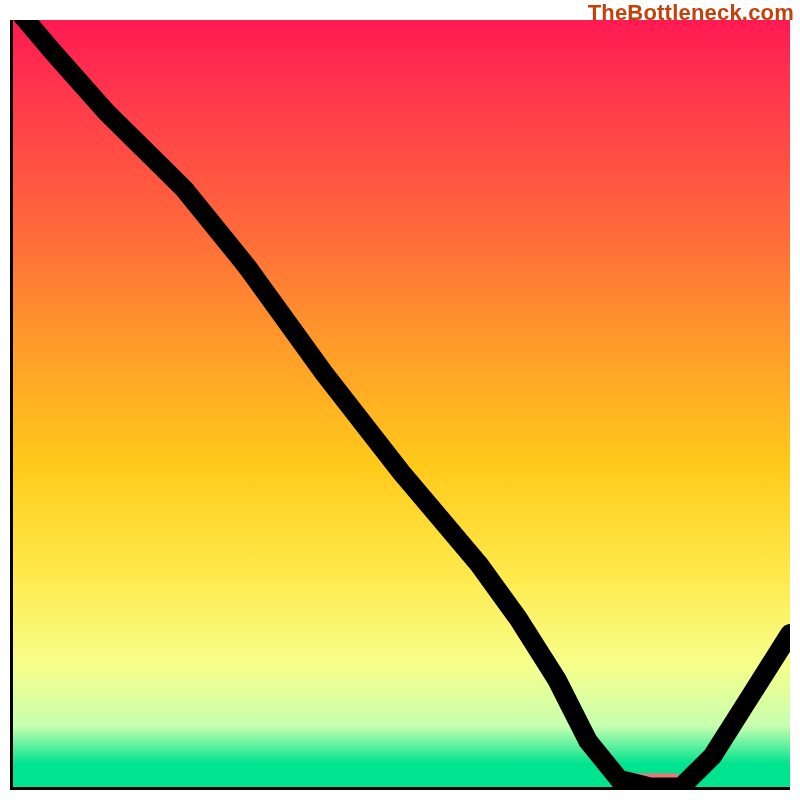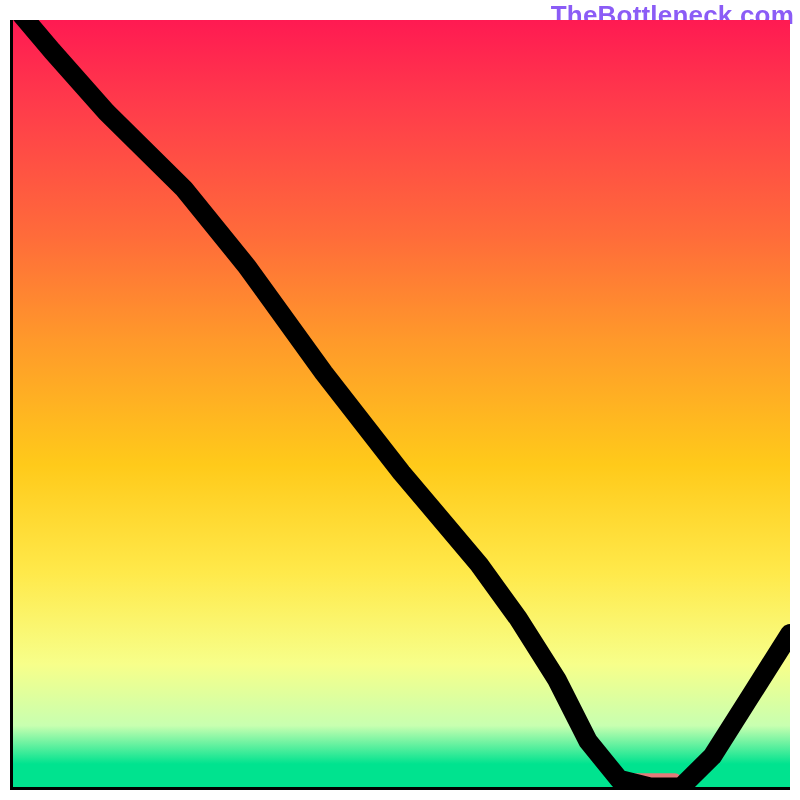--- a/index.html
+++ b/index.html
@@ -62,23 +62,23 @@
     fill: none;
     stroke: #000;
     stroke-width: 2.5px;
     stroke-linecap: round;
     stroke-linejoin: round;
   }
   .watermark {
     position: absolute;
     top: 0px;
     right: 6px;
-    font-size: 26px;
+    font-size: 22px;
     font-weight: 600;
-    color: #8b5cf6;
+    color: #c2410c;
     letter-spacing: 0.2px;
   }
 </style>
 </head>
 <body>
 
 <div class="stage">
 
   <div class="watermark">TheBottleneck.com</div>
 

